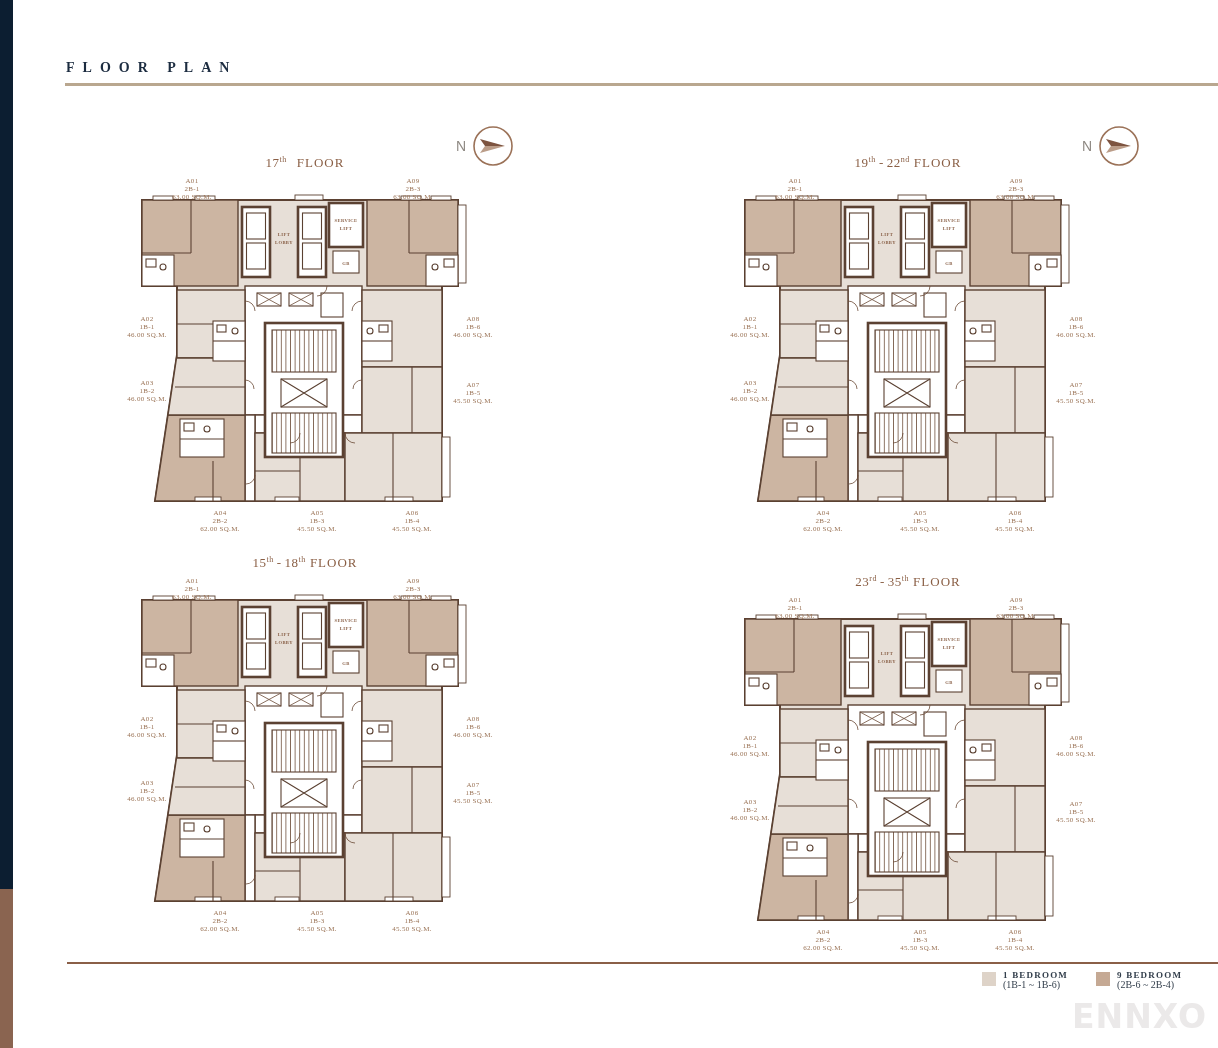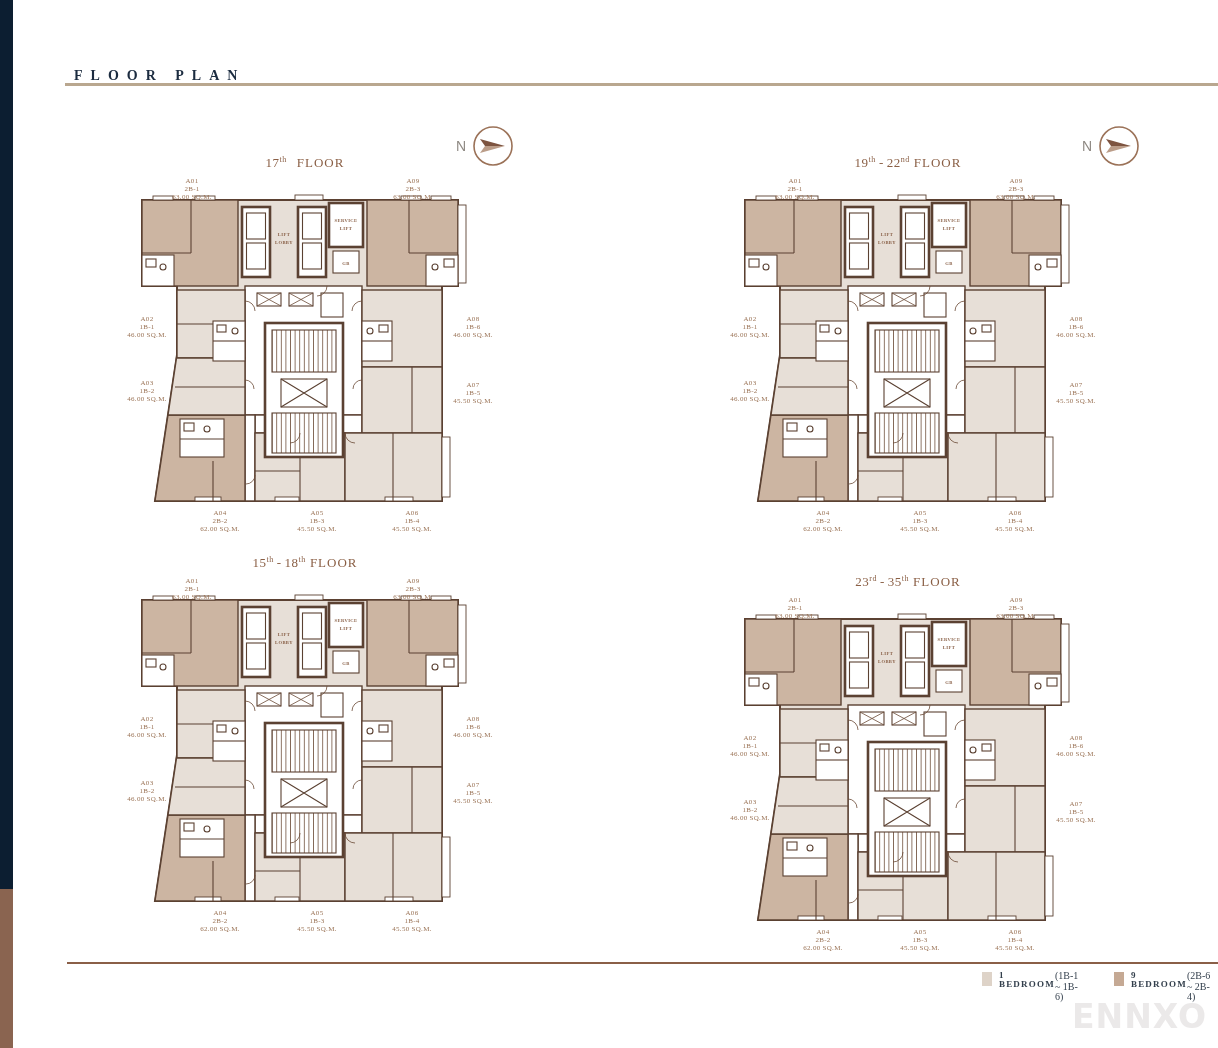--- a/index.html
+++ b/index.html
@@ -2,31 +2,31 @@
 <html><head>
 <meta charset="utf-8">
 <style>
   html,body{margin:0;padding:0;background:#ffffff;}
   .page{position:relative;width:1218px;height:1048px;background:#ffffff;overflow:hidden;
         font-family:"Liberation Serif","DejaVu Serif",serif;}
   
   .bar-navy{position:absolute;left:0;top:0;width:13px;height:889px;background:#0c1e31;}
   .bar-brown{position:absolute;left:0;top:889px;width:13px;height:159px;background:#8a6450;}
   
-  .header-title{position:absolute;left:66px;top:60px;margin:8px;font-size:14px;font-weight:700;
+  .header-title{position:absolute;left:66px;top:60px;margin:0;font-size:14px;font-weight:700;
         letter-spacing:8px;color:#1c2c40;}
   .header-rule{position:absolute;left:65px;top:83px;width:1153px;height:3px;background:#b9a78f;}
   
   .footer-rule{position:absolute;left:67px;top:962px;width:1151px;height:2px;background:#8a5f47;}
   .legend{position:absolute;left:982px;top:971px;display:flex;gap:28px;}
   .legend-item{display:flex;gap:7px;align-items:flex-start;}
   .legend-sw{width:14px;height:14px;margin-top:1px;}
   .sw-1b{background:#ded3c8;}
   .sw-2b{background:#c5a994;}
-  .legend-txt{display:flex;flex-direction:row;line-height:1.05;}
+  .legend-txt{display:flex;flex-direction:column;line-height:1.05;}
   .legend-label{font-size:9px;font-weight:700;letter-spacing:1.2px;color:#333f4c;}
   .legend-range{font-size:10px;color:#333f4c;}
   .watermark{position:absolute;left:1072px;top:997px;font-family:"DejaVu Sans","Liberation Sans",sans-serif;
         font-weight:700;font-size:33px;letter-spacing:1px;color:#ebe9e9;}
   
   .compass{position:absolute;display:flex;align-items:center;gap:5px;}
   .compass-n{font-family:"Liberation Sans",sans-serif;font-size:14px;color:#8f8a84;}
   
   .plan-slot{position:absolute;width:450px;height:390px;}
   .plan-title{width:100%;text-align:center;transform:translateX(-15px);height:20px;

